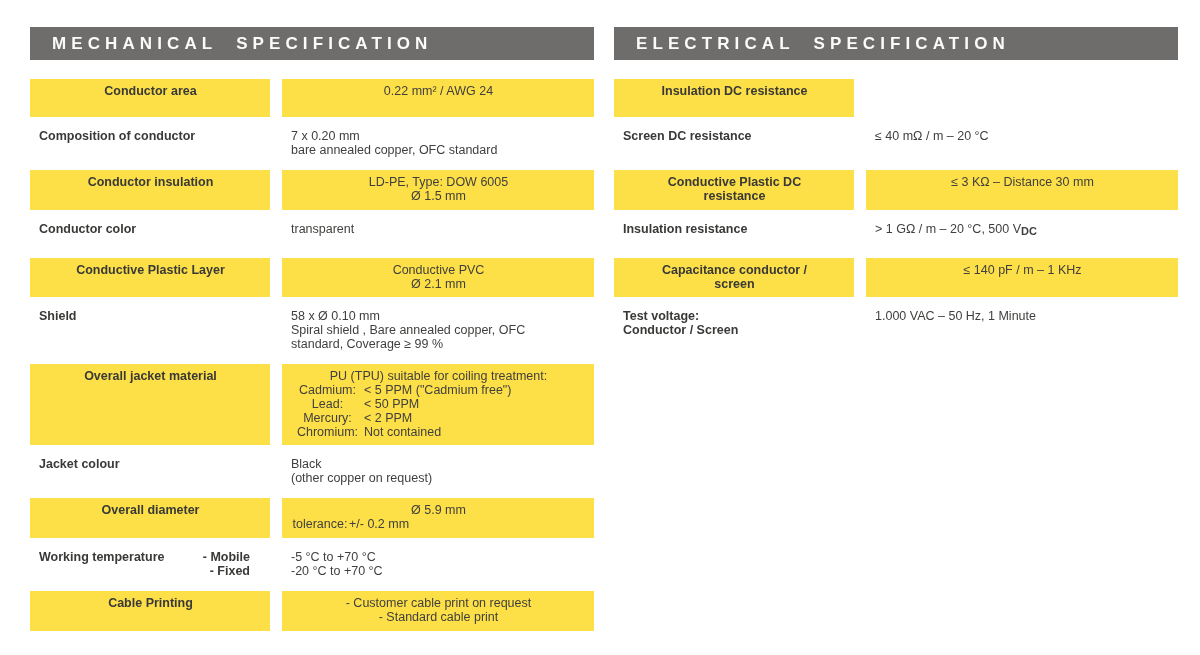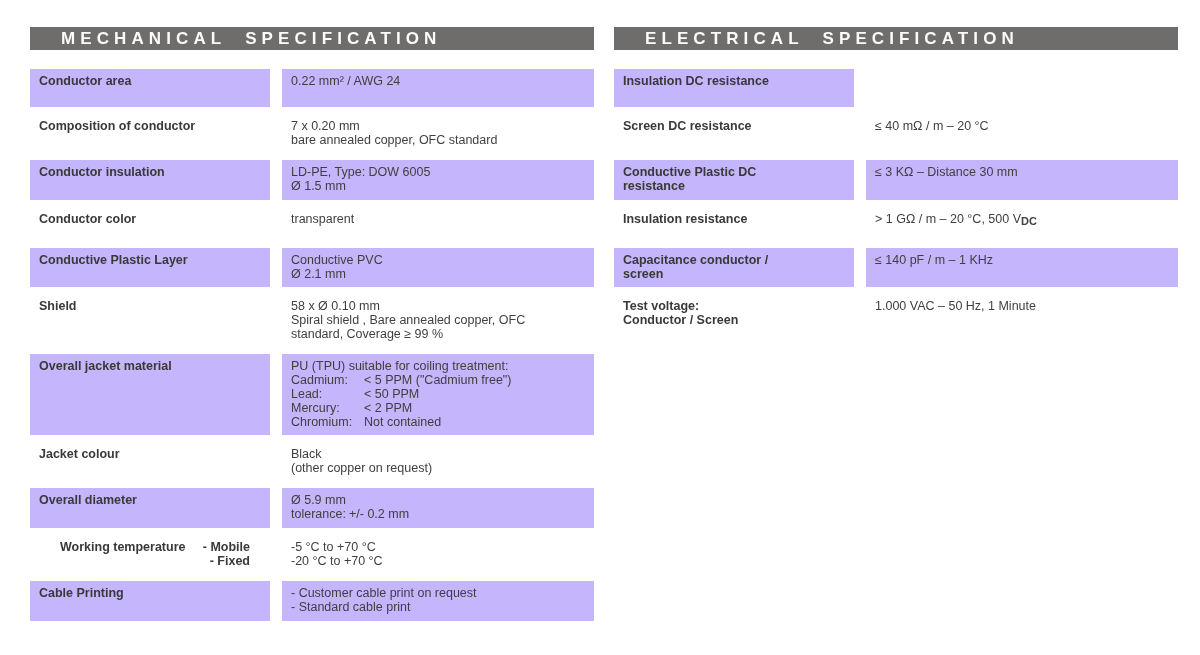--- a/index.html
+++ b/index.html
@@ -11,53 +11,53 @@
     overflow: hidden;
   }
   .page {
     box-sizing: border-box;
     padding: 27px 0 0 30px;
     display: flex;
     gap: 20px;
   }
   .spec-section { width: 564px; flex: none; }
   .header-bar {
-    height: 23px;
+    height: 33px;
     background: #6e6d6b;
     display: flex;
     align-items: center;
-    padding-left: 31px;
+    padding-left: 22px;
   }
   .header-bar span {
     color: #fbfbfa;
     font-weight: bold;
     font-size: 17px;
     letter-spacing: 0.30em;
     word-spacing: 0.55em;
     white-space: nowrap;
   }
   .rows { margin-top: 19px; }
   .row { display: flex; margin-bottom: 7px; }
-  .row.gray .cell { background: #c4b5fd; }
+  .row.gray .cell { background: #fde047; text-align: center; }
   .cell { box-sizing: border-box; padding: 5px 8px 6px 9px; }
   .cell.label {
     width: 240px; flex: none;
     font-weight: bold;
     color: #393937;
   }
   .cell.value { flex: 1; margin-left: 12px; }
   
   .mh38 { min-height: 38px; }
   .mh39 { min-height: 39px; }
   .mh40 { min-height: 40px; }
   .mh34 { min-height: 34px; }
   .kv { display: flex; }
   .kv .k { width: 73px; flex: none; }
   .kv.narrow .k { width: 58px; }
-  .wt-line { display: flex; justify-content: space-between; padding-right: 12px; margin-left: 21px; }
+  .wt-line { display: flex; justify-content: space-between; padding-right: 12px; }
   .wt-line.fixed-only { justify-content: flex-end; }
   sub.unit-sub { font-size: 11px; line-height: 0; vertical-align: -2px; font-weight: bold; }
 </style>
 </head>
 <body>
 
 <div class="page">
 
   <section class="spec-section">
     <div class="header-bar">

